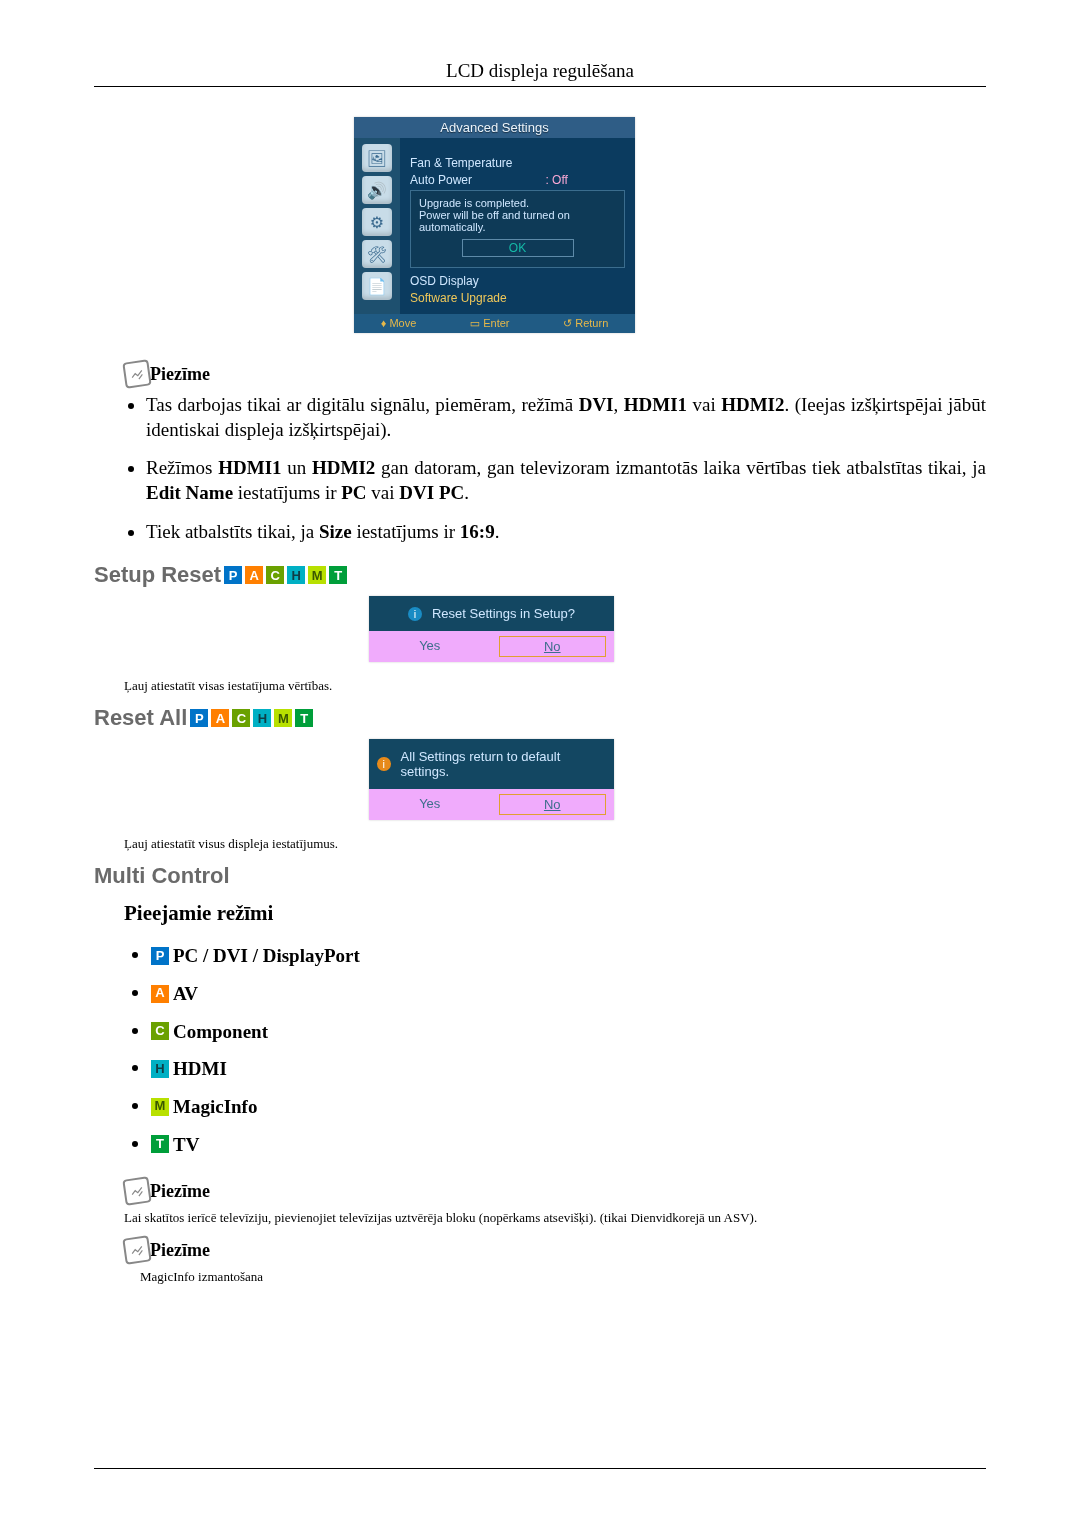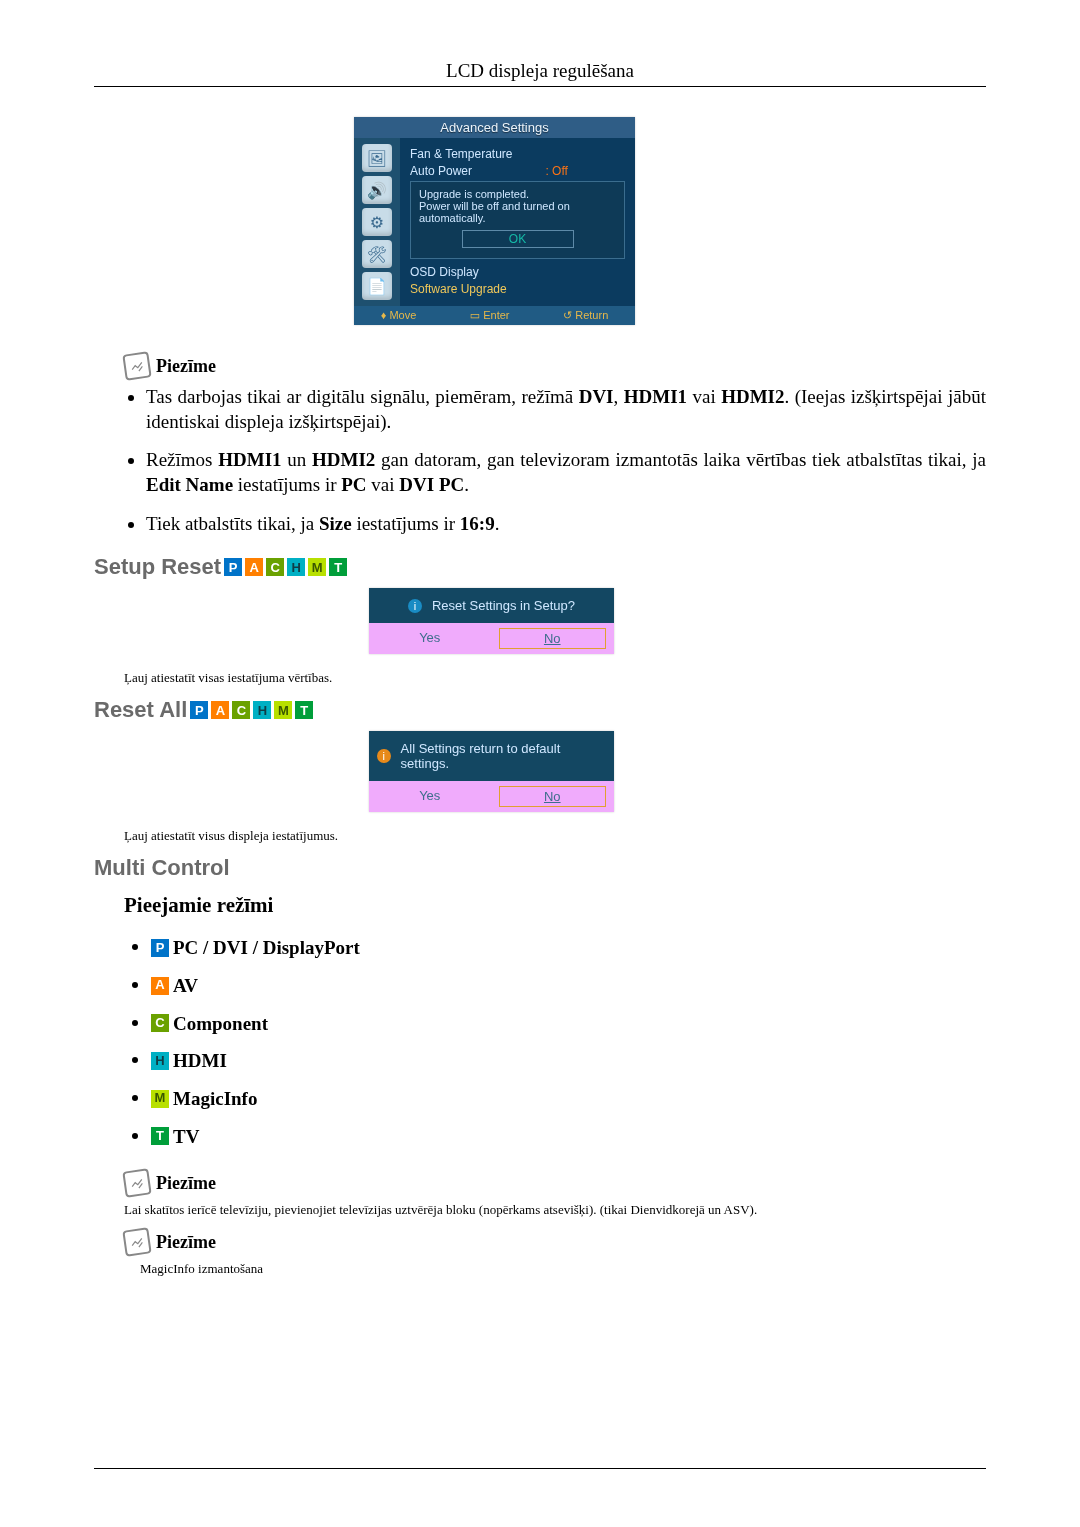--- a/index.html
+++ b/index.html
@@ -69,26 +69,26 @@
     margin: 2px 0;
     box-shadow: inset 0 -3px 4px rgba(0,0,0,0.15);
     display: flex;
     align-items: center;
     justify-content: center;
     font-size: 16px;
     color: #3a6a8f;
   }
   .osd-main {
     flex: 1;
-    padding: 6px 10px 6px 10px;
+    padding: 15px 10px 6px 10px;
     font-size: 12px;
   }
   .osd-row { margin: 3px 0; }
   .osd-row.yellow { color: #f0c85a; }
-  .osd-value { display: inline-block; margin-left: 70px; color: #f97316; }
+  .osd-value { display: inline-block; margin-left: 70px; color: #f9a8d4; }
   .osd-box {
     border: 1px solid #3b6d8e;
     background: #0e3a57;
     padding: 6px 8px 10px 8px;
     margin: 2px 0 6px 0;
     font-size: 11px;
   }
   .osd-ok {
     display: block;
     width: 110px;
@@ -104,21 +104,20 @@
     color: #e6b84a;
     font-size: 11px;
     padding: 3px 0;
     display: flex;
     justify-content: space-around;
   }
 
   .note-heading {
     display: flex;
     align-items: center;
-    gap: 6px;
     font-weight: bold;
     font-size: 18px;
     margin: 0 0 6px 0;
   }
   .note-icon {
     width: 22px;
     height: 22px;
     border: 2px solid #888;
     border-radius: 4px;
     display: inline-flex;

